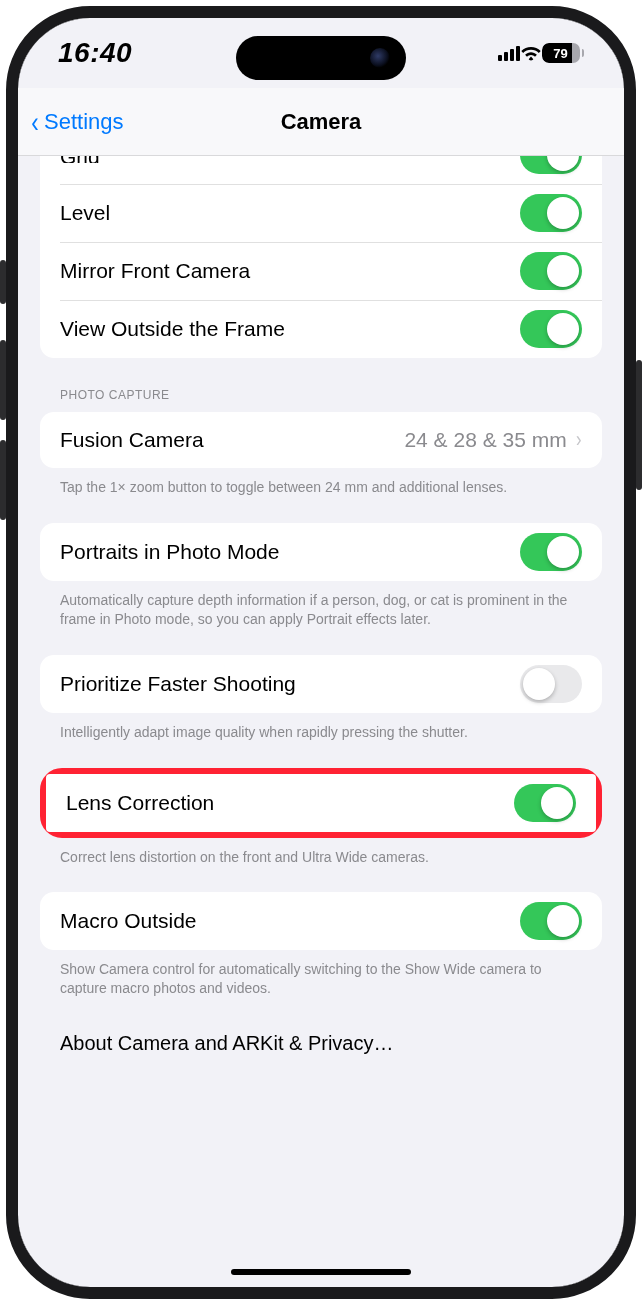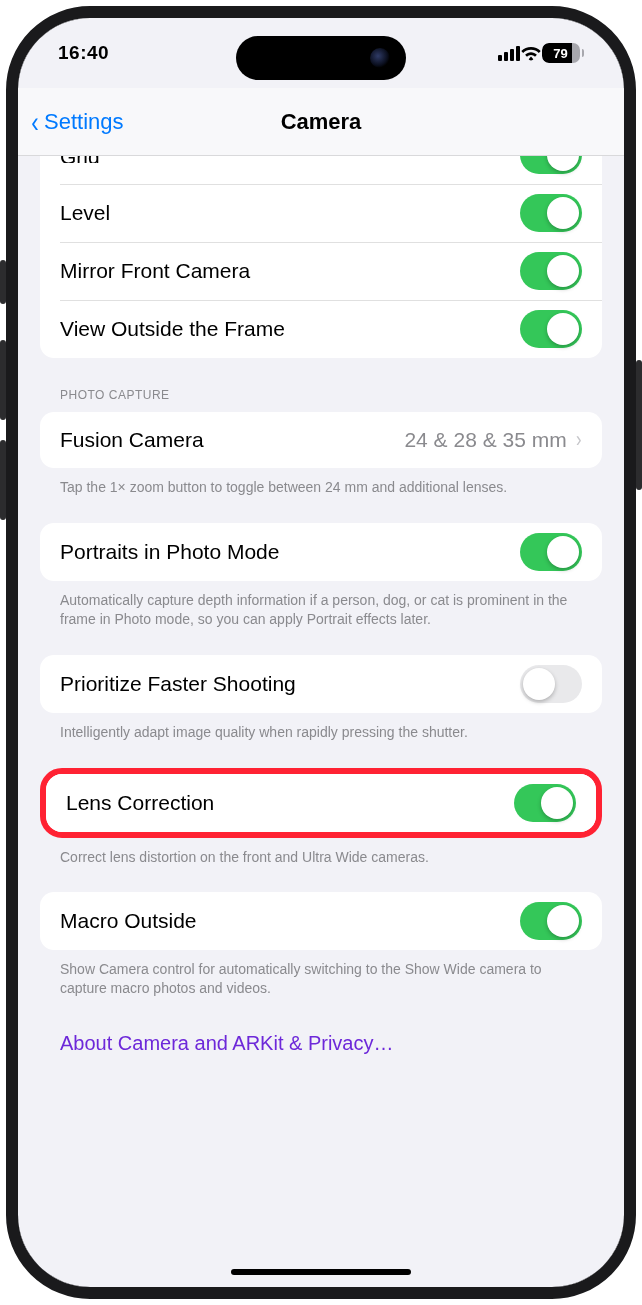--- a/index.html
+++ b/index.html
@@ -52,23 +52,24 @@
     position: absolute;
     top: 0; left: 0; right: 0;
     height: 70px;
     display: flex;
     align-items: center;
     justify-content: space-between;
     padding: 0 40px;
     z-index: 5;
   }
   .status-time {
-    font-size: 19px;
+    font-size: 28px;
     font-weight: 600;
     letter-spacing: 0.5px;
+    font-style: italic;
   }
   .status-right {
     display: flex;
     align-items: center;
   }
   .signal-bars {
     display: flex;
     align-items: flex-end;
     gap: 2px;
     height: 16px;
@@ -232,32 +233,32 @@
     padding: 30px 20px 10px 20px;
   }
   .section-footer {
     font-size: 14px;
     color: #8a8a8e;
     line-height: 1.35;
     padding: 10px 20px 0 20px;
   }
   .spacer { height: 26px; }
   .link-row {
-    color: #6d28d9;
+    color: #000000;
     font-size: 20px;
     padding: 34px 20px 10px 20px;
   }
   
   .highlight {
     border: 6px solid #ff2233;
     border-radius: 22px;
     padding: 0;
   }
   .highlight .group {
-    border-radius: 16px;
+    border-radius: 4px;
   }
   
   .side-btn {
     position: absolute;
     background: #2c2c2e;
     border-radius: 3px;
     z-index: 20;
   }
   .sb-left1 { left: 0; top: 260px; width: 6px; height: 44px; }
   .sb-left2 { left: 0; top: 340px; width: 6px; height: 80px; }

